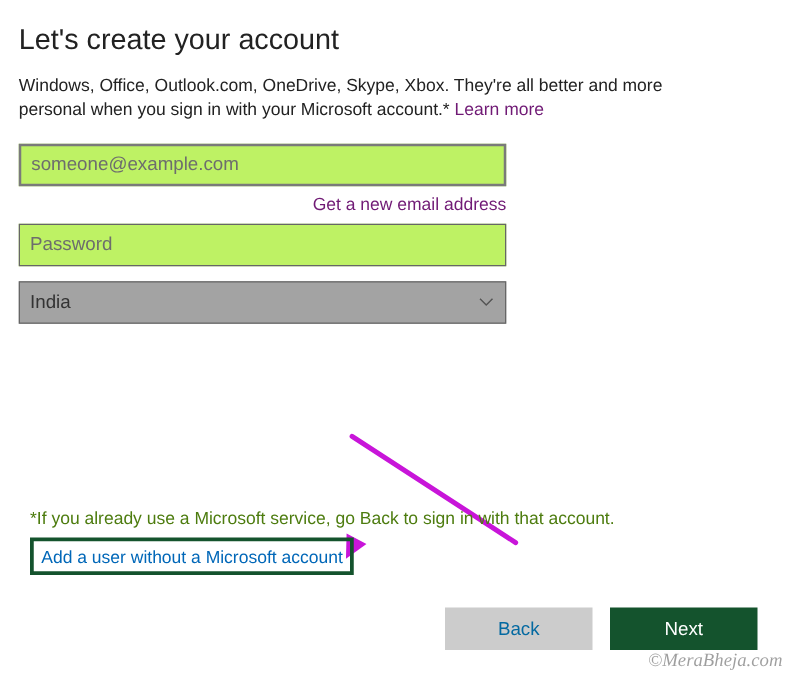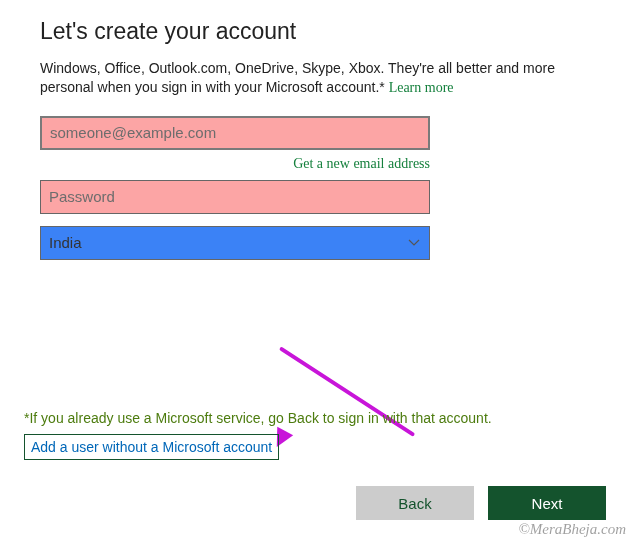--- a/index.html
+++ b/index.html
@@ -6,49 +6,48 @@
   body {
     width: 630px;
     height: 540px;
     font-family: "Segoe UI", Arial, sans-serif;
     background: #ffffff;
     color: #222;
     position: relative;
     overflow: hidden;
   }
   .page {
-    padding: 18px 24px 0 40px;
+    padding: 18px 24px 0 15px;
   }
   h1 {
     font-size: 23px;
     font-weight: 400;
     color: #222;
     margin-bottom: 14px;
   }
   .intro {
     font-size: 14px;
     line-height: 1.35;
     color: #222;
     margin-bottom: 18px;
     max-width: 560px;
   }
   a.link, .link {
-    color: #15803d;
+    color: #701a75;
     text-decoration: none;
     cursor: pointer;
-    font-family: Liberation Serif, serif;
   }
   .form {
     width: 390px;
   }
   .input {
     width: 100%;
     height: 34px;
     border: 1px solid #666;
-    background: #fca5a5;
+    background: #bef264;
     font-size: 15px;
     padding: 0 8px;
     color: #333;
     outline: none;
     font-family: inherit;
   }
   .input::placeholder {
     color: #6d6d6d;
   }
   .input.email {
@@ -59,21 +58,21 @@
     display: flex;
     justify-content: flex-end;
     padding: 6px 0 8px 0;
   }
   .row-right .link { font-size: 14px; text-align: right; }
   .select {
     position: relative;
     width: 100%;
     height: 34px;
     border: 1px solid #666;
-    background: #3b82f6;
+    background: #a3a3a3;
     font-size: 15px;
     padding: 0 30px 0 8px;
     color: #333;
     margin-top: 12px;
     display: flex;
     align-items: center;
     cursor: pointer;
   }
   .select .chevron {
     position: absolute;
@@ -96,41 +95,41 @@
   .note {
     font-size: 14px;
     color: #4d7c0f;
     margin-bottom: 8px;
   }
   .no-ms-link {
     display: inline-block;
     font-size: 14px;
     color: #0067b8;
     padding: 4px 6px;
-    border: 1px solid #14532d;
+    border: 3px solid #14532d;
     text-decoration: none;
     text-align: right;
   }
   .buttons {
     display: flex;
     justify-content: flex-end;
     gap: 14px;
     margin-top: 26px;
   }
   .btn {
     width: 118px;
     height: 34px;
     border: none;
     font-size: 15px;
     font-family: inherit;
     cursor: pointer;
   }
   .btn-back {
     background: #cccccc;
-    color: #14532d;
+    color: #0369a1;
   }
   .btn-next {
     background: #14532d;
     color: #fff;
   }
   .arrow-line {
     position: absolute;
     left: 280px;
     top: 346px;
     width: 160px;

